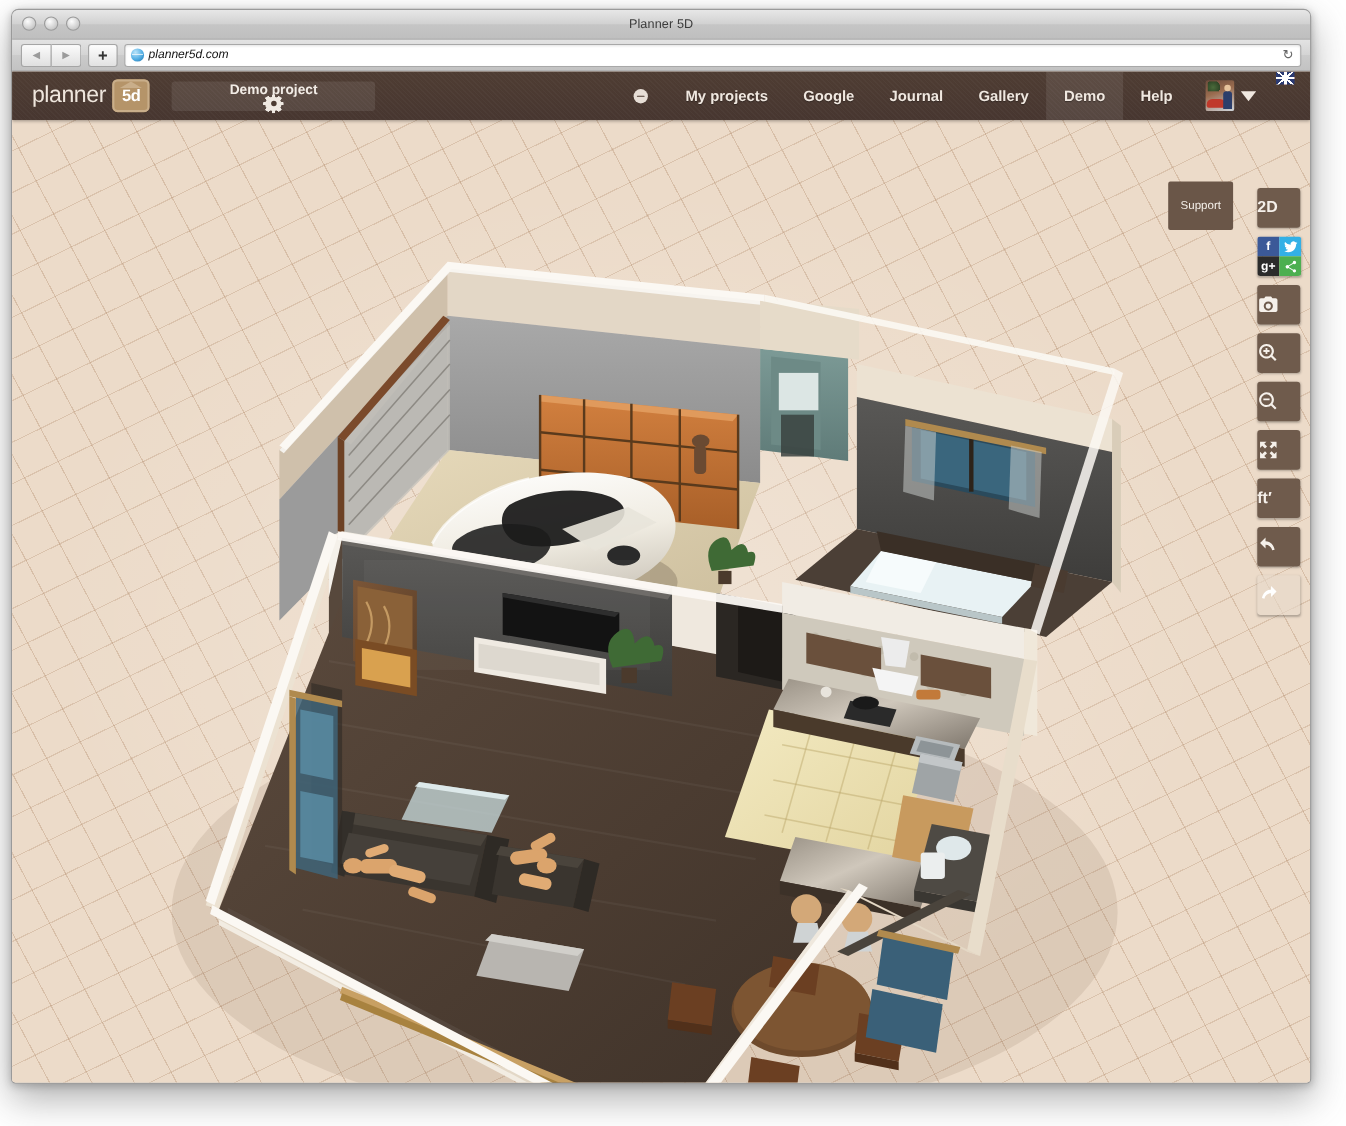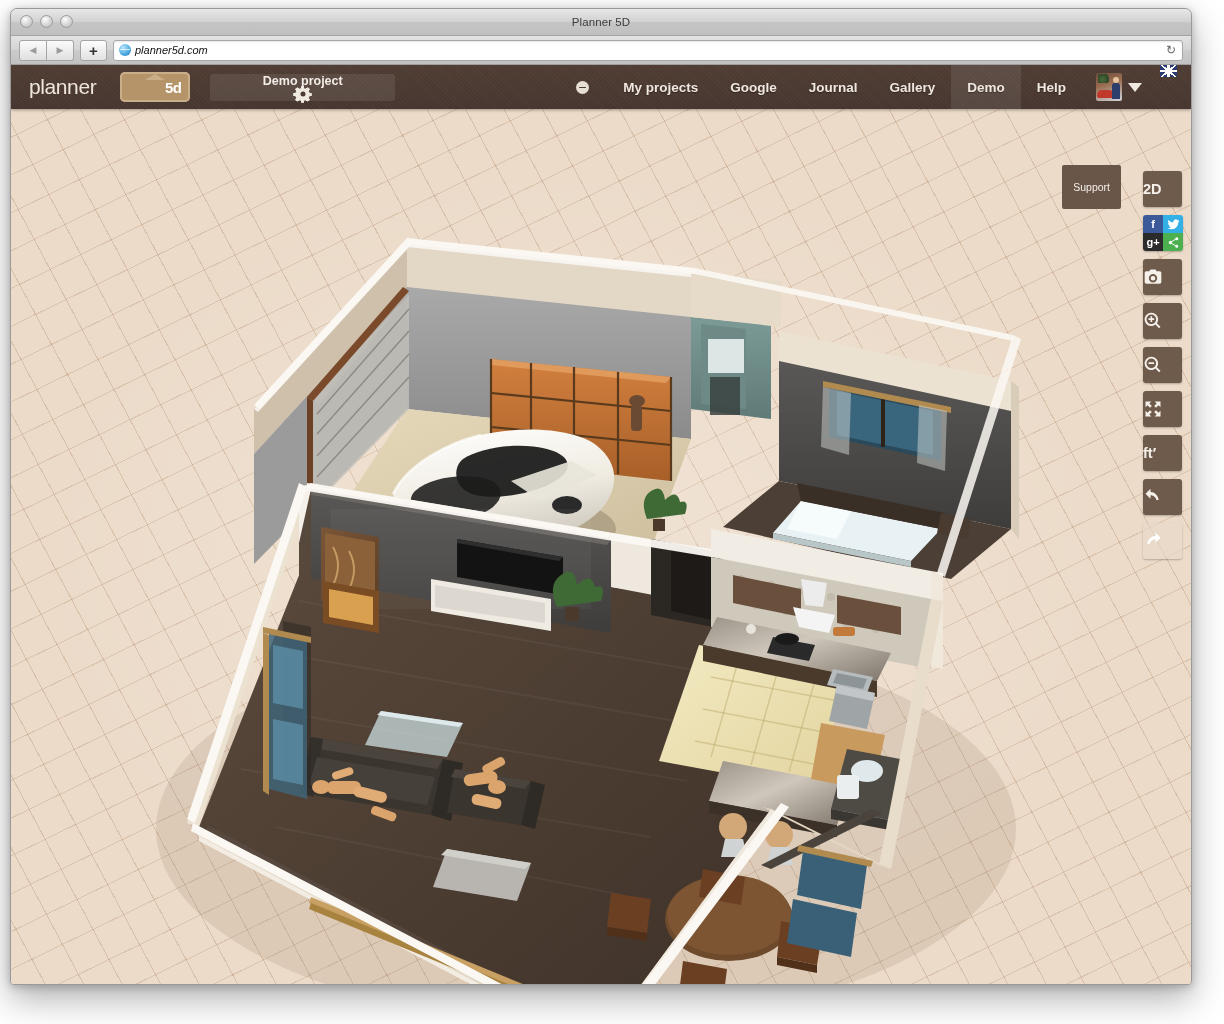--- a/index.html
+++ b/index.html
@@ -91,30 +91,29 @@
   .appnav{
     position:relative; z-index:40;
     height:44px; width:100%;
     background:#4b3a31;
     background-image:
       repeating-linear-gradient(45deg, rgba(255,255,255,.022) 0 1px, transparent 1px 3px),
       linear-gradient(to bottom,#4f3d33,#473630);
     display:flex; align-items:center;
     box-shadow: 0 1px 3px rgba(0,0,0,.35);
   }
-  .brand{ display:flex; align-items:center; padding-left:18px; gap:20px;justify-content:center; }
+  .brand{ display:flex; align-items:center; padding-left:18px; gap:2px;justify-content:center; }
   .brand-word{ color:#efe6dd; font-size:21px; letter-spacing:-0.4px; font-family:"Liberation Sans",sans-serif; }
   .brand-badge{
     width:34px;height:30px;margin-left:4px;
     background:#b59469;
     border-radius:5px;
     position:relative;
     display:flex;align-items:center;justify-content:center;
     box-shadow: inset 0 0 0 2px #c9ae8a;
-    padding-left: 36px;
   }
   .brand-badge span{ color:#fff; font-size:15px; font-weight:bold; font-family:"Liberation Sans",sans-serif; letter-spacing:-.5px;}
   .brand-badge::before{
     content:""; position:absolute; top:2px; left:50%; transform:translateX(-50%);
     width:0;height:0;border-left:10px solid transparent;border-right:10px solid transparent;border-bottom:6px solid #c9ae8a;
   }
   .project-chip{
     margin-left:20px; width:165px; height:27px;
     background:rgba(255,255,255,.085);
     border-radius:3px;

